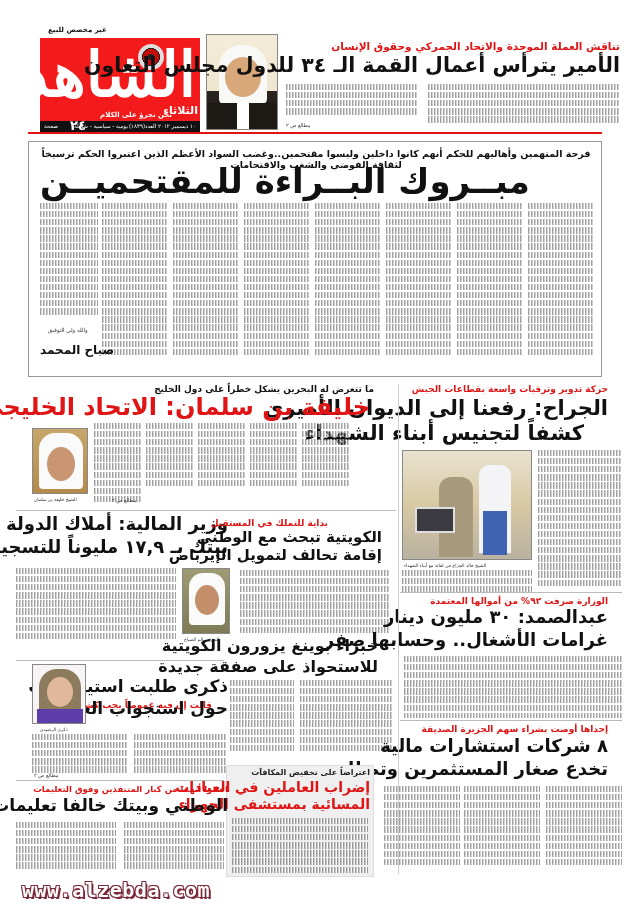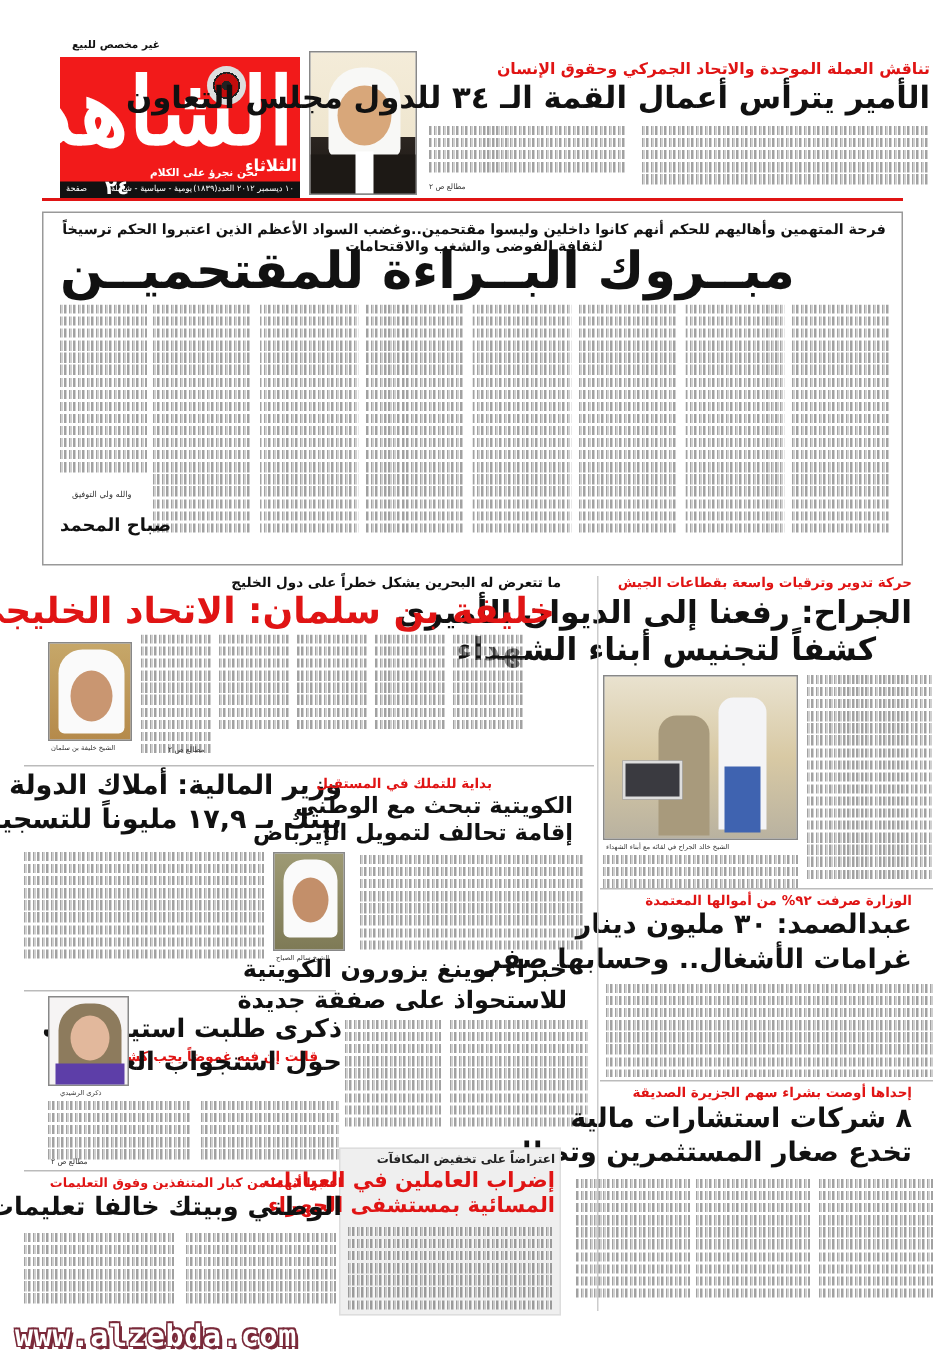--- a/index.html
+++ b/index.html
@@ -34,21 +34,21 @@
   #top-photo .bisht { position:absolute; left:0; top:68px; width:72px; height:28px; background:#1d1915; }
   #top-photo .bisht-trim { position:absolute; left:30px; top:66px; width:12px; height:30px; background:#fff; }
 
   .section-box { border: 1px solid #999; }
   #main-box { left: 28px; top: 141px; width: 574px; height: 236px; }
   #main-kicker { left: 40px; top: 148px; width: 552px; text-align: center; font-size: 9.5px; font-weight: bold; }
   #main-head { left: 40px; top: 161px; width: 552px; text-align: left; font-size: 34px; font-weight: bold; line-height: 40px; }
   #signature { left: 40px; top: 343px; font-size: 12px; font-weight: bold; }
   .col { position: absolute; top: 203px; width: 66px; height: 154px; }
   #footer { left: 0; top: 878px; width: 632px; height: 24px; }
-  #footer-url { position:absolute; left: 10px; top: 0; font-family: "DejaVu Sans Mono", monospace; font-size: 20px; font-weight: bold; color: #ffffff; direction: ltr; text-shadow: -1px -1px 0 #7a2a3a, 1px -1px 0 #7a2a3a, -1px 1px 0 #7a2a3a, 1px 1px 0 #7a2a3a, 2px 2px 0 #7a2a3a; letter-spacing: 0.5px; }
+  #footer-url { position:absolute; left: 22px; top: 0; font-family: "DejaVu Sans Mono", monospace; font-size: 20px; font-weight: bold; color: #ffffff; direction: ltr; text-shadow: -1px -1px 0 #7a2a3a, 1px -1px 0 #7a2a3a, -1px 1px 0 #7a2a3a, 1px 1px 0 #7a2a3a, 2px 2px 0 #7a2a3a; letter-spacing: 0.5px; }
   #footer-promo { position:absolute; right: 8px; top: 2px; font-size: 14.5px; font-weight: bold; color: #ffffff; text-shadow: -1px -1px 0 #3a5a8a, 1px -1px 0 #3a5a8a, -1px 1px 0 #3a5a8a, 1px 1px 0 #3a5a8a, 2px 2px 0 #3a5a8a; white-space: nowrap; }
 
   .sec-rule { position:absolute; height:1px; background:#bbb; }
   #strike-box { left: 226px; top: 765px; width: 148px; height: 112px; background: #efefef; border: 1px solid #ddd; }
 </style>
 </head>
 <body>
 
 <div class="abs kicker" id="not-for-sale">غير مخصص للبيع</div>
 

